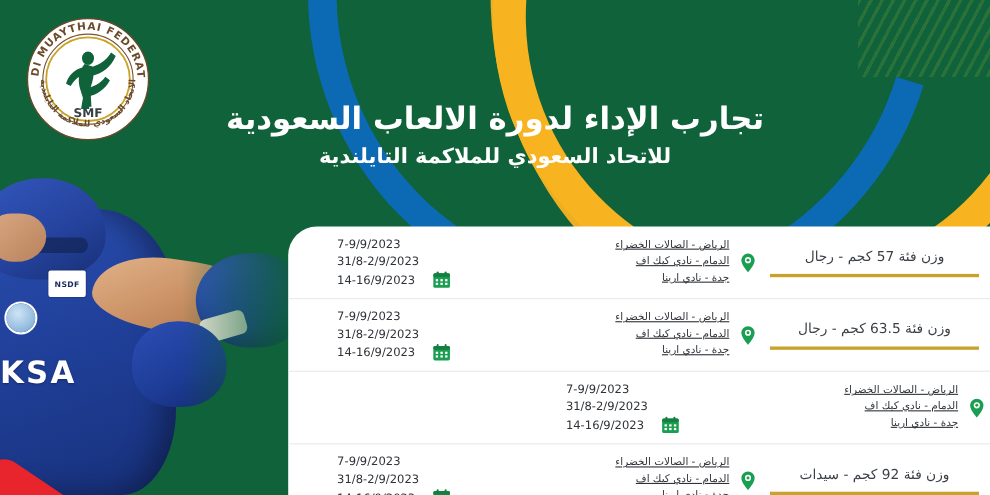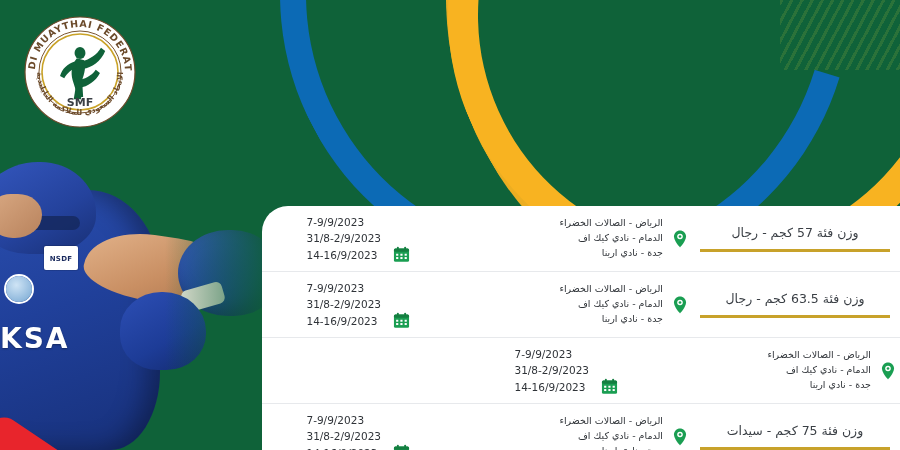--- a/index.html
+++ b/index.html
@@ -308,20 +308,21 @@
     gap: 9px;
     box-sizing: border-box;
     padding-right: 4px;
   }
   .venue-list {
     text-align: right;
     color: #2f3338;
     font-size: 9.5px;
     line-height: 1.55;
     flex: 1;
+    text-decoration: underline;
   }
   .pin-icon { flex: 0 0 auto; width: 16px; height: 18px; }
 
   
   .cell-date {
     flex: 1;
     display: flex;
     align-items: flex-end;
     gap: 12px;
     padding-right: 76px;
@@ -368,20 +369,24 @@
       <text font-size="9.5" font-weight="bold" fill="#6b4a2a" letter-spacing="0.9" font-family="'DejaVu Sans','Liberation Sans',sans-serif">
         <textPath href="#arcTop" startOffset="50%" text-anchor="middle">SAUDI MUAYTHAI FEDERATION</textPath>
       </text>
       <text font-size="8" font-weight="bold" fill="#6b4a2a" font-family="'DejaVu Sans','Liberation Sans',sans-serif">
         <textPath href="#arcBot" startOffset="50%" text-anchor="middle">الاتحاد السعودي للملاكمة التايلندية</textPath>
       </text>
       <text x="58" y="92" text-anchor="middle" font-size="11" font-weight="bold" fill="#3a3f45" font-family="'DejaVu Sans','Liberation Sans',sans-serif">SMF</text>
     </svg>
   </div>
 
+  <div class="headline">
+    <div class="t1">تجارب الإداء لدورة الالعاب السعودية</div>
+    <div class="t2">للاتحاد السعودي للملاكمة التايلندية</div>
+  </div>
 
   <div class="athlete">
     <div class="ath-body"></div>
     <div class="ath-crest"></div>
     <div class="ath-head"></div>
     <div class="ath-face"></div>
     <div class="ath-arm"></div>
     <div class="ath-glove"></div>
     <div class="ath-glove2"></div>
     <div class="ath-nsdf">
@@ -501,21 +506,21 @@
         <div class="date-list">
           <div>7-9/9/2023</div>
           <div>31/8-2/9/2023</div>
           <div>14-16/9/2023</div>
         </div>
       </div>
     </div>
 
     <div class="row">
       <div class="cell-weight">
-        <div class="weight-text">وزن فئة 75 كجم - سيدات</div>
+        <div class="weight-text">وزن فئة 92 كجم - سيدات</div>
         <div class="weight-rule"></div>
       </div>
       <div class="cell-venue">
         <svg class="pin-icon" viewBox="0 0 16 20">
           <path d="M8 0.6C4.3 0.6 1.3 3.6 1.3 7.3c0 5 6.7 12.1 6.7 12.1s6.7-7.1 6.7-12.1C14.7 3.6 11.7 0.6 8 0.6z" fill="#1a9e52"></path>
           <circle cx="8" cy="7.2" r="3.1" fill="#ffffff"></circle>
           <circle cx="8" cy="7.2" r="1.5" fill="#1a9e52"></circle>
         </svg>
         <div class="venue-list">
           <div>الرياض - الصالات الخضراء</div>

